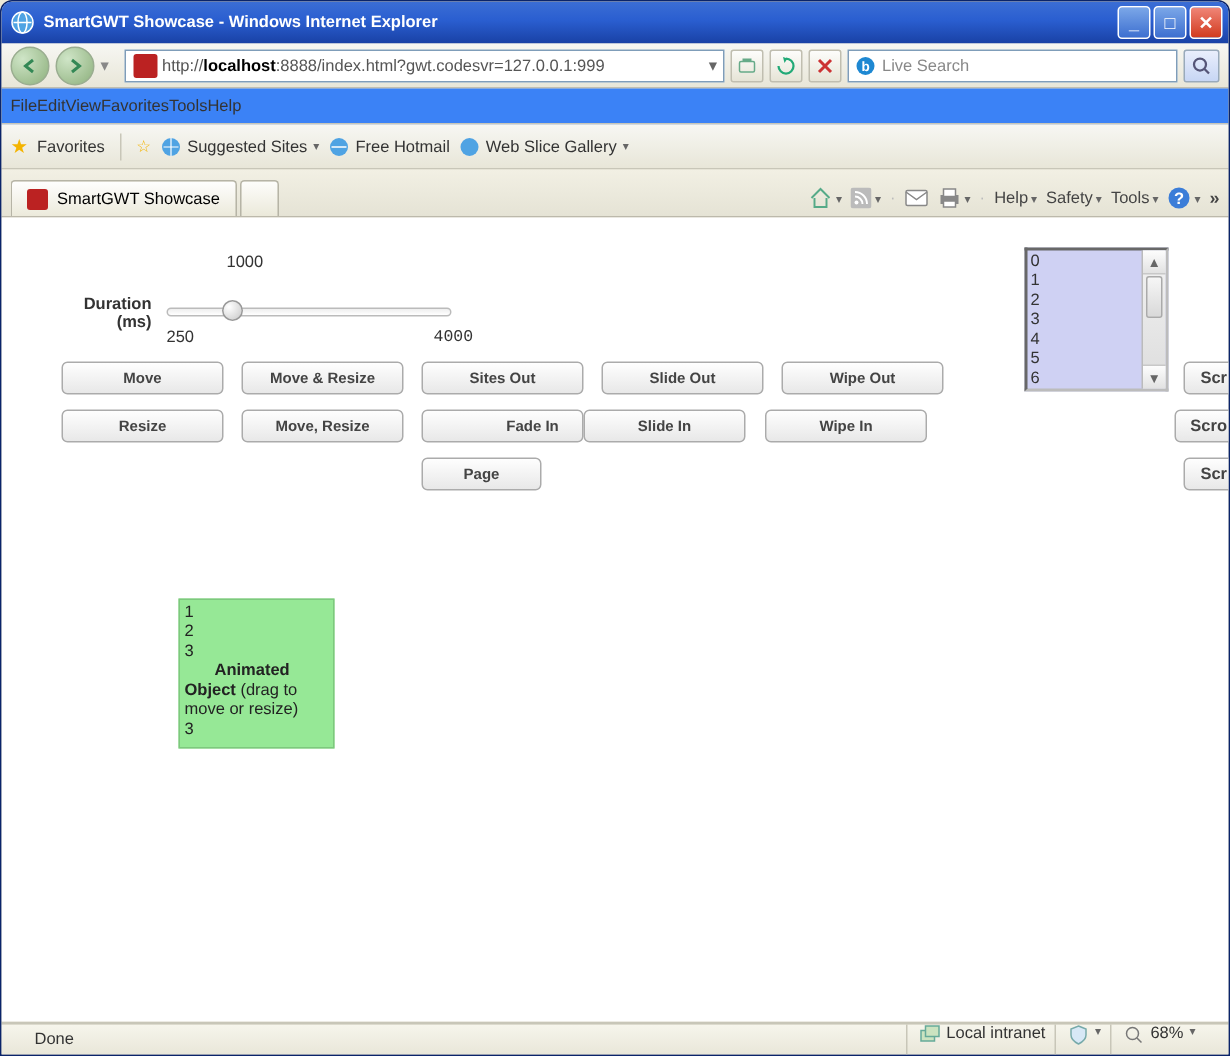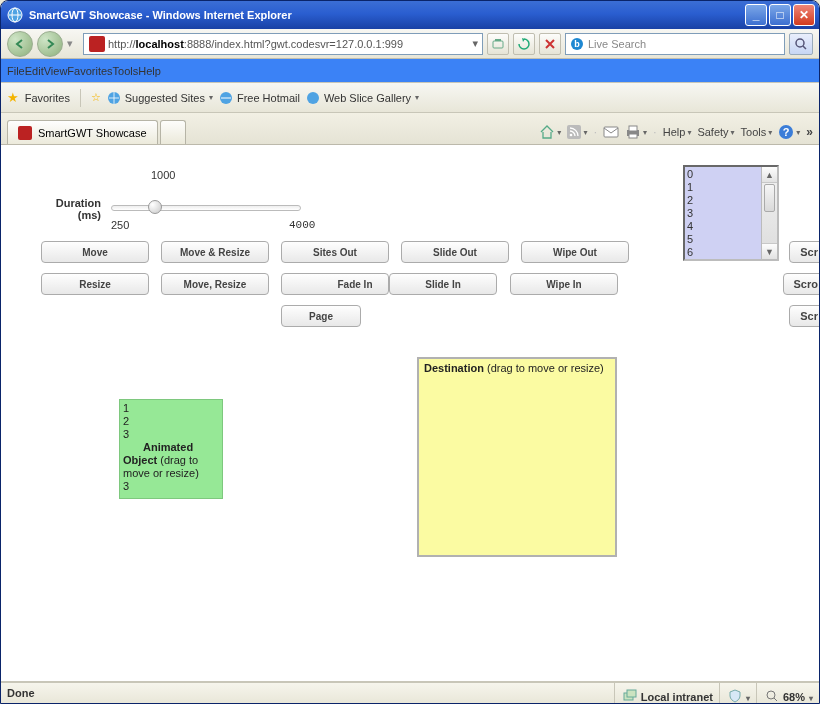--- a/index.html
+++ b/index.html
@@ -158,25 +158,25 @@
   .destbox{
     position:absolute;left:416px;top:212px;width:200px;height:200px;
     background:#fbfba2;border:2px solid #b1b1b1;
     padding:3px 5px;font-size:11px;color:#222;
   }
 
   
   .statusbar{
     height:22px;border-top:2px solid #c8c6b8;
     background:linear-gradient(#f6f5ec,#e9e7d9);
-    display:flex;align-items:center;padding:0 6px;gap:6px;
-    color:#333;font-size:11px;font-weight:bold;
+    display:flex;align-items:center;padding:0 22px;gap:6px;
+    color:#333;font-size:11px;
   }
   .statusbar .fill{flex:1;}
-  .statusbar .seg{display:flex;align-items:flex-end;gap:4px;border-left:1px solid #c8c6b8;padding-left:8px;height:100%;}
+  .statusbar .seg{display:flex;align-items:flex-start;gap:4px;border-left:1px solid #c8c6b8;padding-left:8px;height:100%;}
   .zone-icon{width:14px;height:14px;}
 </style>
 </head>
 <body>
 
 <div class="window">
 
   <div class="titlebar">
     <svg class="ie-icon" viewBox="0 0 16 16">
         <circle cx="8" cy="8" r="7" fill="#4fa3e3" stroke="#fff" stroke-width="1"></circle>
@@ -394,23 +394,20 @@
     <div class="rbtn" style="top:160px;">Scr</div>
 
     <div class="animbox">
       <div style="white-space:pre;">1
 2
 3</div>
       <span style="font-weight:bold;margin-left:20px;">Animated Object</span><span> (drag to move or resize)</span>
       <div>3</div>
     </div>
 
-    <div class="destbox">
-      <span style="font-weight:bold;">Destination</span><span> (drag to move or resize)</span>
-    </div>
 
   </div>
 
   <div class="statusbar">
     <span>Done</span>
     <div class="fill"></div>
     <div class="seg">
       <svg class="zone-icon" viewBox="0 0 14 14">
           <rect x="1" y="4" width="9" height="7" fill="#cbe3c0" stroke="#6a9"></rect>
           <rect x="4" y="1" width="9" height="7" fill="#cbe3c0" stroke="#6a9"></rect>

